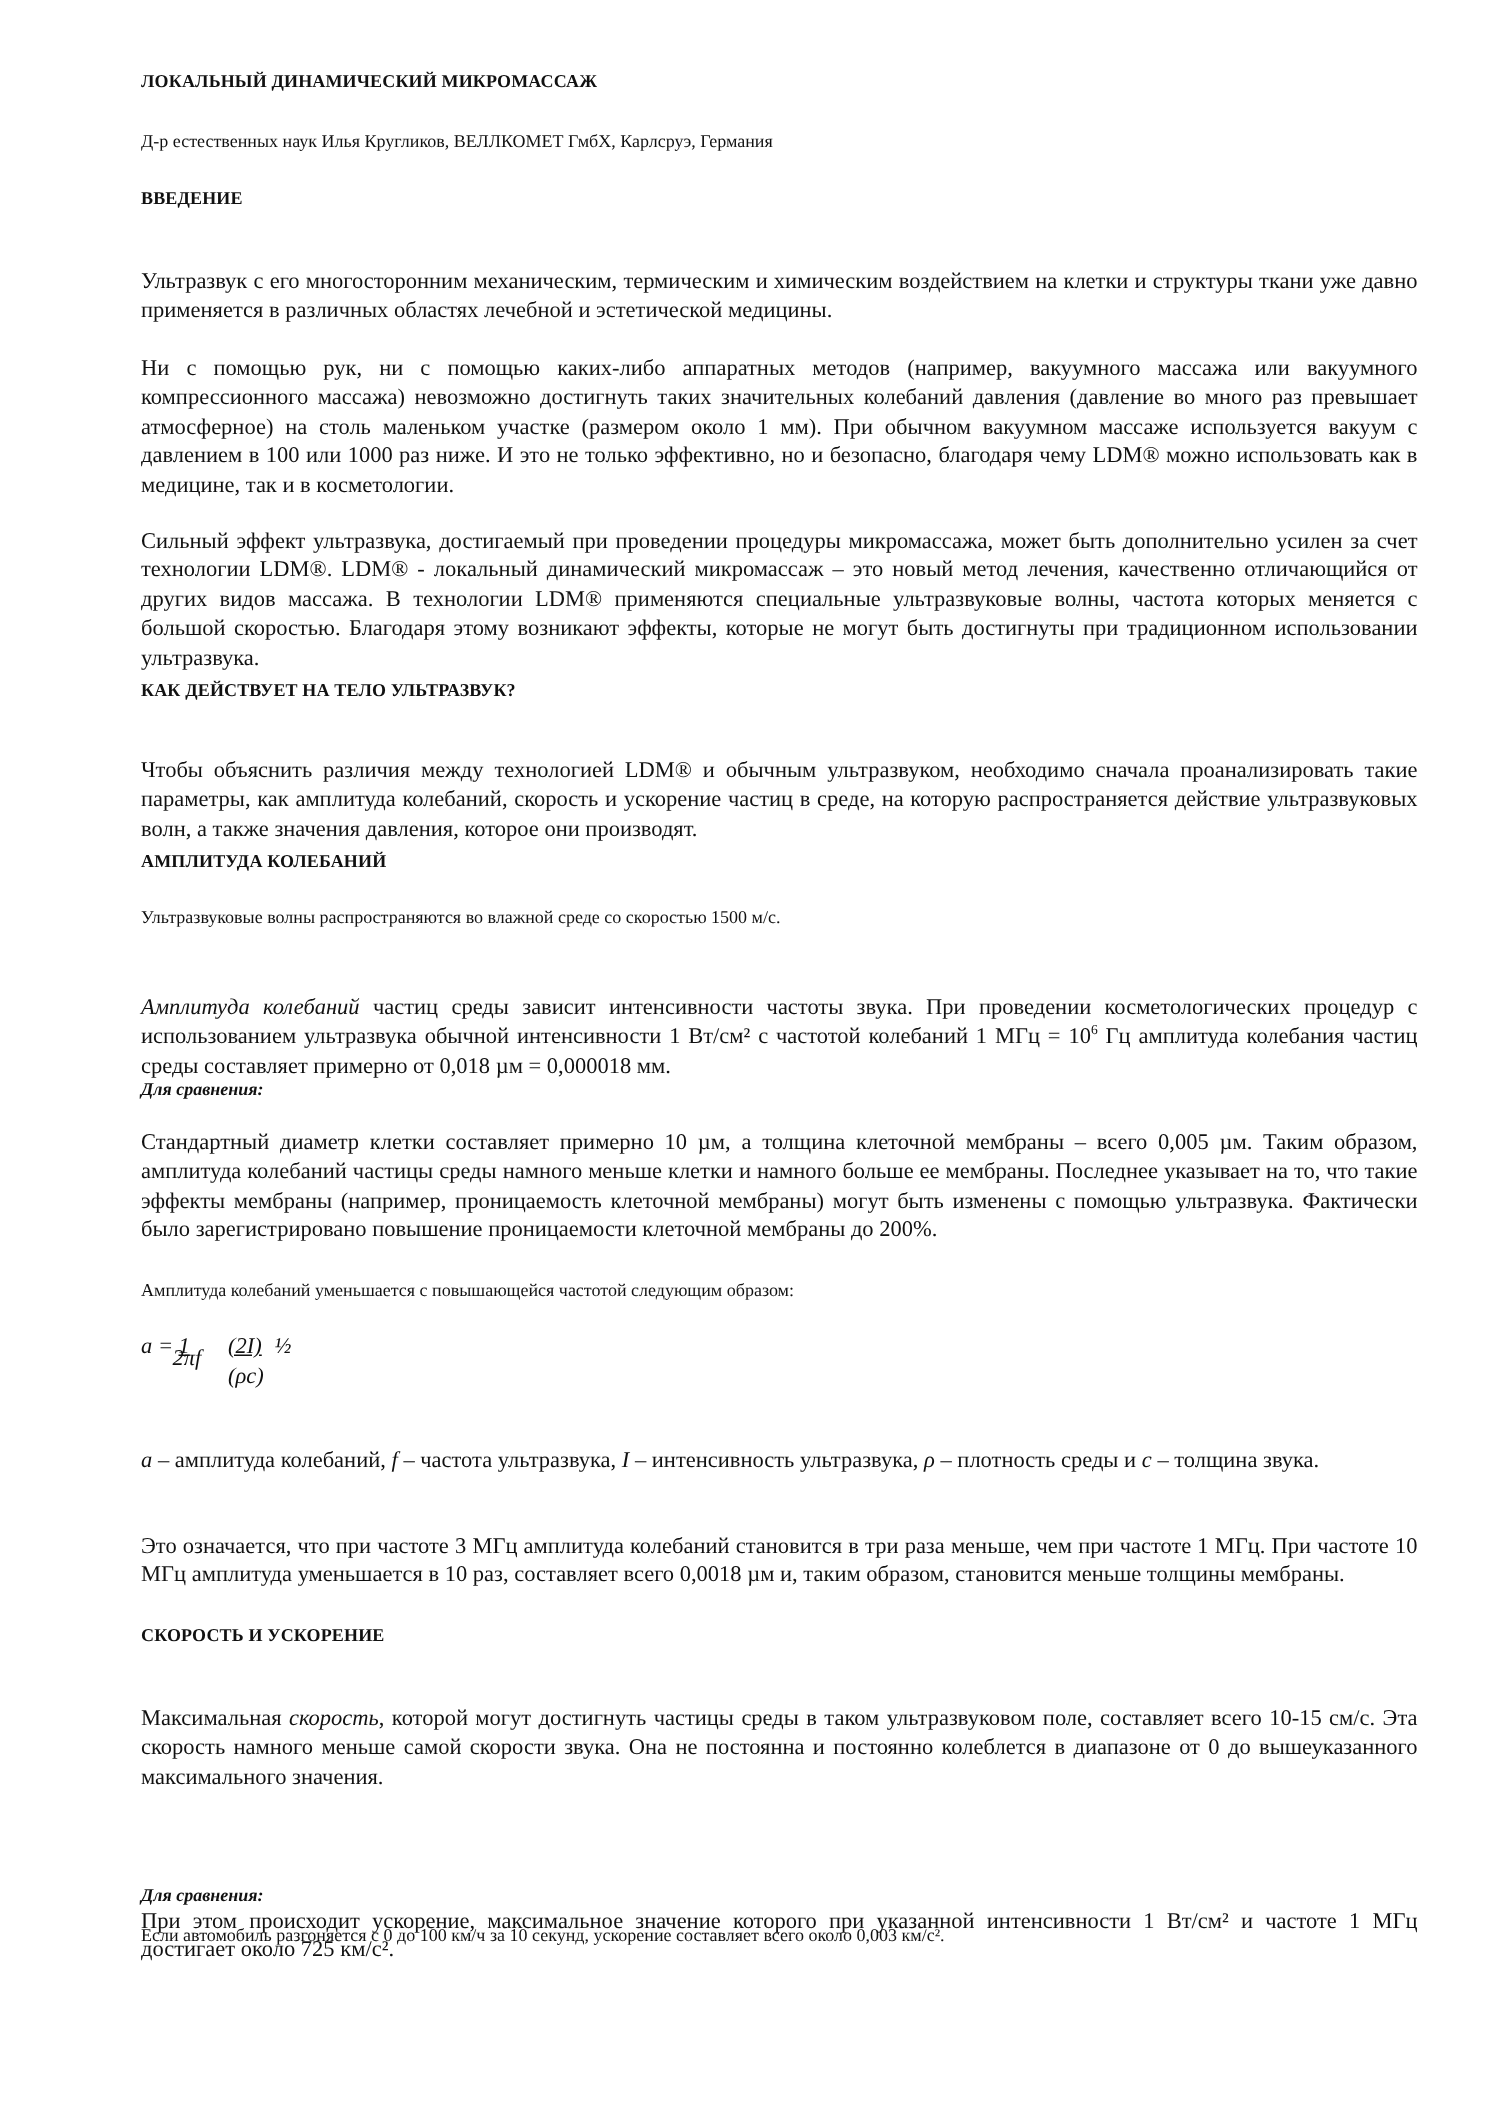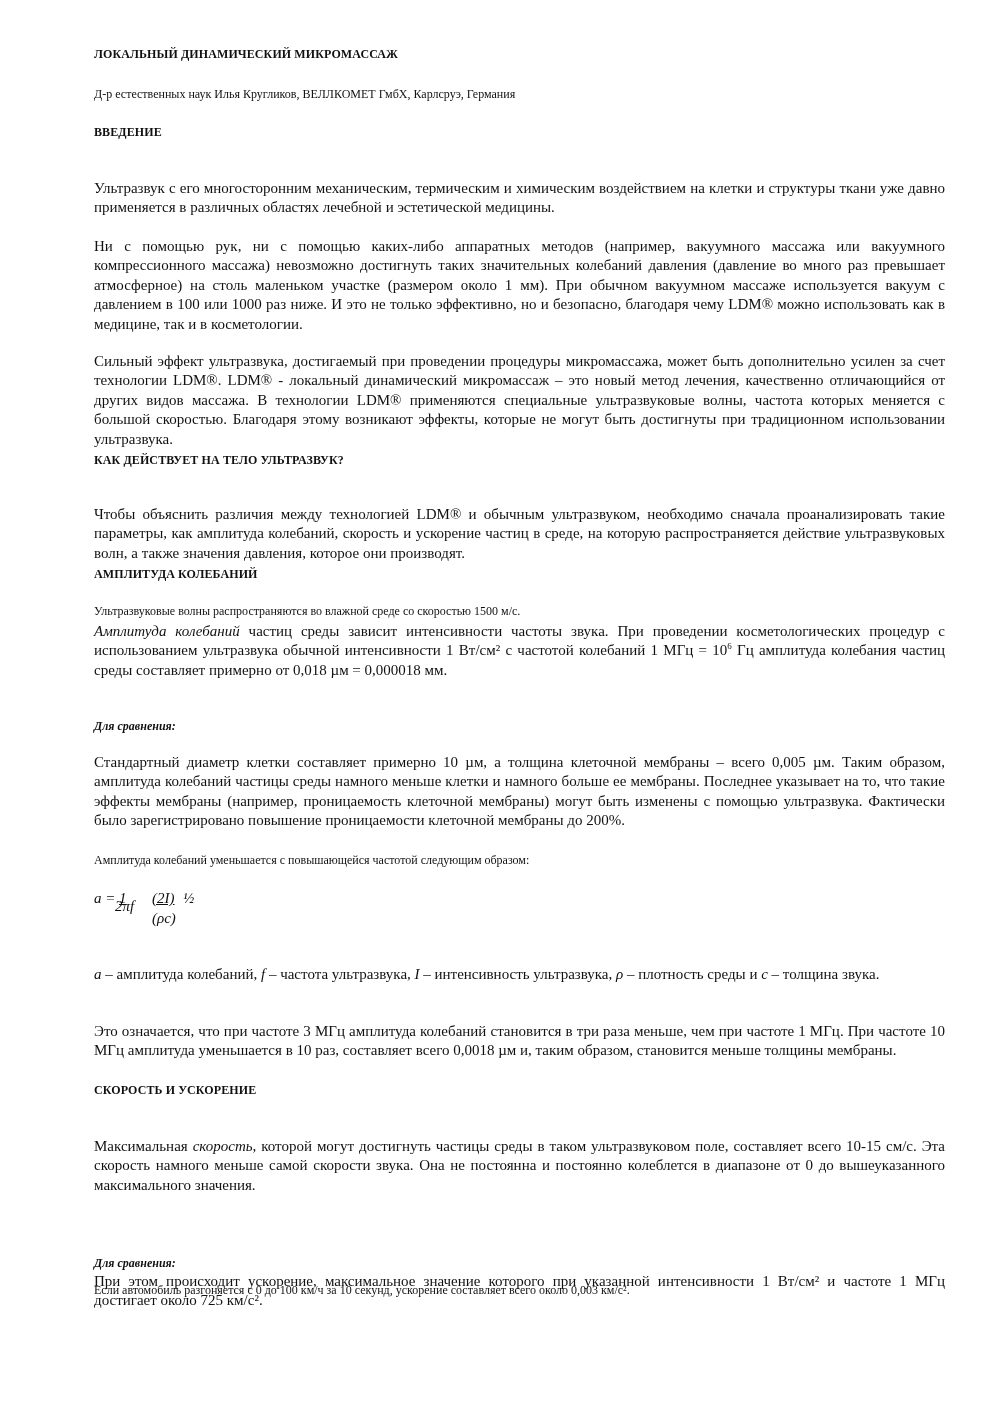--- a/index.html
+++ b/index.html
@@ -30,21 +30,21 @@
   <div class="p" style="top:163px;">Ультразвук с его многосторонним механическим, термическим и химическим воздействием на клетки и структуры ткани уже давно применяется в различных областях лечебной и эстетической медицины.</div>
   <div class="p" style="top:221px;">Ни с помощью рук, ни с помощью каких-либо аппаратных методов (например, вакуумного массажа или вакуумного компрессионного массажа) невозможно достигнуть таких значительных колебаний давления (давление во много раз превышает атмосферное) на столь маленьком участке (размером около 1 мм). При обычном вакуумном массаже используется вакуум с давлением в 100 или 1000 раз ниже. И это не только эффективно, но и безопасно, благодаря чему LDM® можно использовать как в медицине, так и в косметологии.</div>
   <div class="p" style="top:336px;">Сильный эффект ультразвука, достигаемый при проведении процедуры микромассажа,  может быть дополнительно усилен за счет технологии LDM®. LDM® - локальный динамический микромассаж – это новый метод лечения, качественно отличающийся от других видов массажа. В технологии LDM® применяются специальные ультразвуковые волны, частота которых меняется с большой скоростью. Благодаря этому возникают эффекты, которые не могут быть достигнуты при традиционном использовании ультразвука.</div>
 
   <div class="h" style="top:453px;">КАК ДЕЙСТВУЕТ НА ТЕЛО УЛЬТРАЗВУК?</div>
   <div class="p" style="top:489px;">Чтобы объяснить различия между технологией LDM® и обычным ультразвуком, необходимо сначала проанализировать такие параметры, как амплитуда колебаний, скорость и ускорение частиц в среде, на которую распространяется действие ультразвуковых волн, а также значения давления, которое они производят.</div>
 
   <div class="h" style="top:567px;">АМПЛИТУДА КОЛЕБАНИЙ</div>
   <div class="line" style="top:604px;">Ультразвуковые волны распространяются во влажной среде со скоростью 1500 м/с.</div>
 
-  <div class="p" style="top:606px;"><span class="it">Амплитуда колебаний</span><span> частиц среды зависит интенсивности частоты звука. При проведении косметологических процедур с использованием ультразвука обычной интенсивности 1 Вт/см² с частотой колебаний 1 МГц = 10</span><sup>6</sup><span> Гц амплитуда колебания частиц среды составляет примерно от 0,018 µм = 0,000018 мм.</span></div>
+  <div class="p" style="top:647px;"><span class="it">Амплитуда колебаний</span><span> частиц среды зависит интенсивности частоты звука. При проведении косметологических процедур с использованием ультразвука обычной интенсивности 1 Вт/см² с частотой колебаний 1 МГц = 10</span><sup>6</sup><span> Гц амплитуда колебания частиц среды составляет примерно от 0,018 µм = 0,000018 мм.</span></div>
 
   <div class="line bi" style="top:719px;">Для сравнения:</div>
   <div class="p" style="top:737px;">Стандартный диаметр клетки составляет примерно 10 µм, а толщина клеточной мембраны – всего 0,005 µм. Таким образом, амплитуда колебаний частицы среды намного меньше клетки и намного больше ее мембраны. Последнее указывает на то, что такие эффекты мембраны (например, проницаемость клеточной мембраны) могут быть изменены с помощью ультразвука. Фактически было зарегистрировано повышение проницаемости клеточной мембраны до 200%.</div>
 
   <div class="line" style="top:853px;">Амплитуда колебаний уменьшается с повышающейся частотой следующим образом:</div>
 
   <div class="formula" style="top:890px; width:200px; height:45px;">
     <span class="row" style="left:0; top:0;">a =</span>
     <span class="row ul" style="left:25px; top:0; width:26px;">1</span>
     <span class="row ul" style="left:58px; top:0;">(2I)</span>

